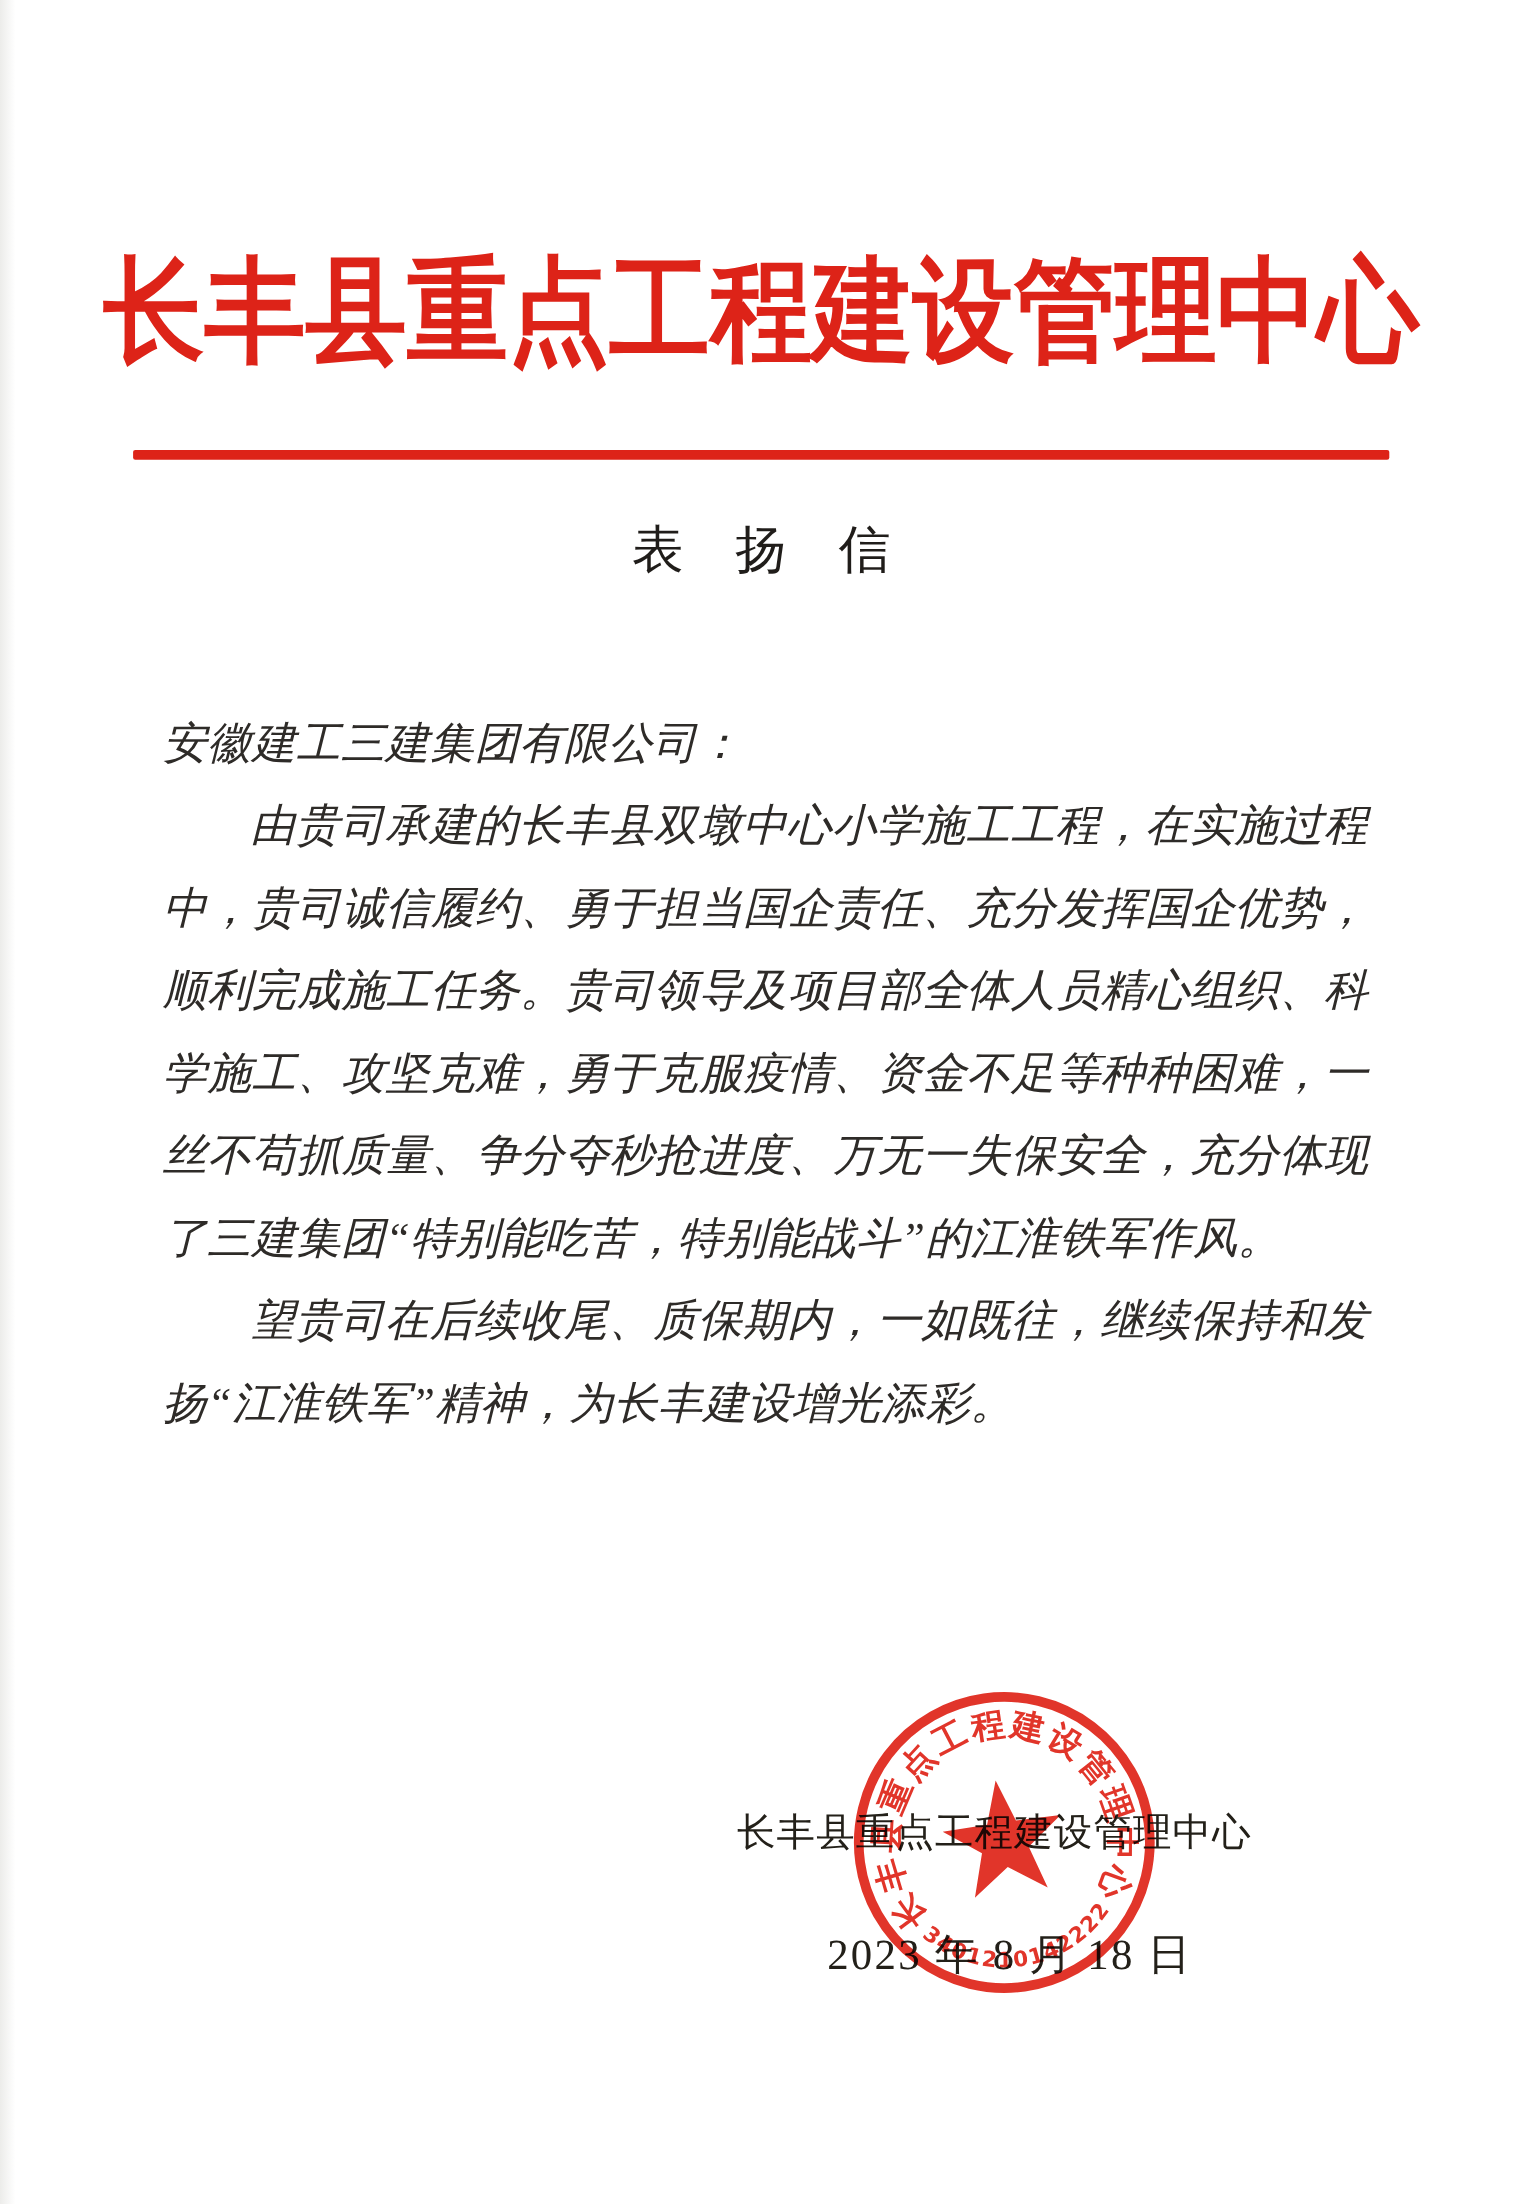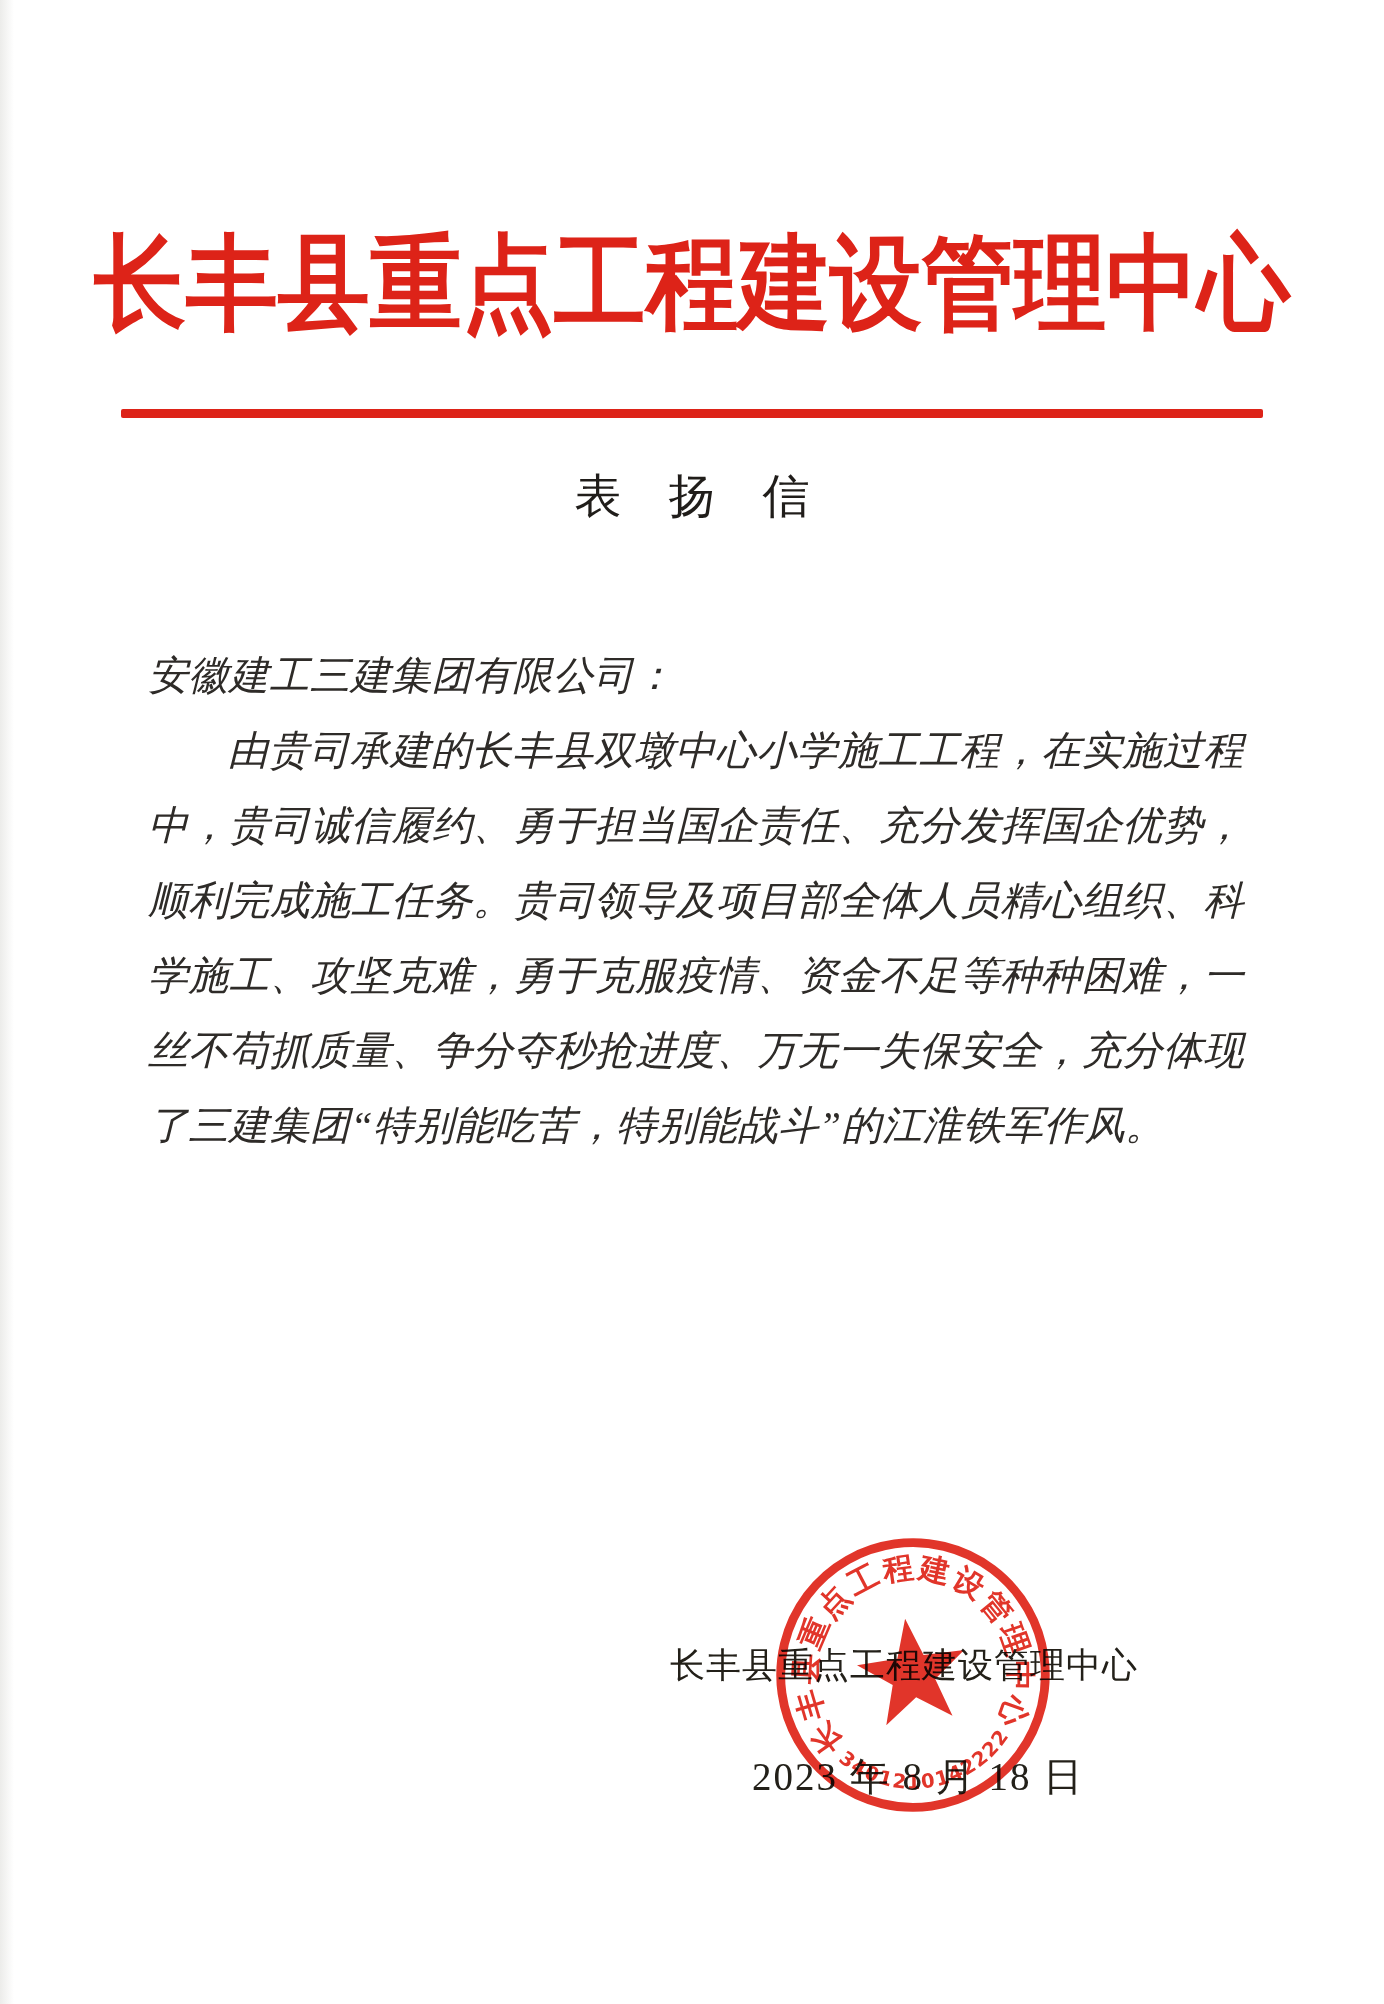--- a/index.html
+++ b/index.html
@@ -33,21 +33,20 @@
     width:1142px;height:9px;margin:62px auto 0 auto;
     background:var(--red);border-radius:2px;
   }
   .doc-title{
     margin-top:54px;
     text-align:center;
     font-size:47px;line-height:1.2;
     font-weight:500;
     color:#201d1a;
     white-space:pre;
-    font-family:Liberation Mono, monospace;
   }
   .letter-body{
     margin:110px 140px 0 148px;
     font-size:40px;line-height:75px;
     letter-spacing:.5px;
     text-align:justify;
     font-style:italic;
   }
   .letter-body p{margin:0;text-indent:2em;}
   .letter-body .salutation{text-indent:0;}
@@ -84,20 +83,21 @@
 
 <div class="letterhead">长丰县重点工程建设管理中心</div>
 
 <div class="red-rule"></div>
 
 <div class="doc-title">表　扬　信</div>
 
 <div class="letter-body">
   <p class="salutation">安徽建工三建集团有限公司：</p>
   <p>由贵司承建的长丰县双墩中心小学施工工程，在实施过程中，贵司诚信履约、勇于担当国企责任、充分发挥国企优势，顺利完成施工任务。贵司领导及项目部全体人员精心组织、科学施工、攻坚克难，勇于克服疫情、资金不足等种种困难，一丝不苟抓质量、争分夺秒抢进度、万无一失保安全，充分体现了三建集团“特别能吃苦，特别能战斗”的江淮铁军作风。</p>
+  <p>望贵司在后续收尾、质保期内，一如既往，继续保持和发扬“江淮铁军”精神，为长丰建设增光添彩。</p>
 </div>
 
 <div class="signature">长丰县重点工程建设管理中心</div>
 
 <div class="sign-date">2023 年 8 月 18 日</div>
 
 <svg class="seal" viewBox="-150 -150 300 300">
   <g id="seal-rot" transform="rotate(-8)">
     <circle class="seal-ring" r="135"></circle>
     <path class="seal-star" d="M0,-58 L13.5,-18.6 L55.2,-17.9 L21.9,7.1 L34.1,46.9 L0,23 L-34.1,46.9 L-21.9,7.1 L-55.2,-17.9 L-13.5,-18.6 Z"></path>

